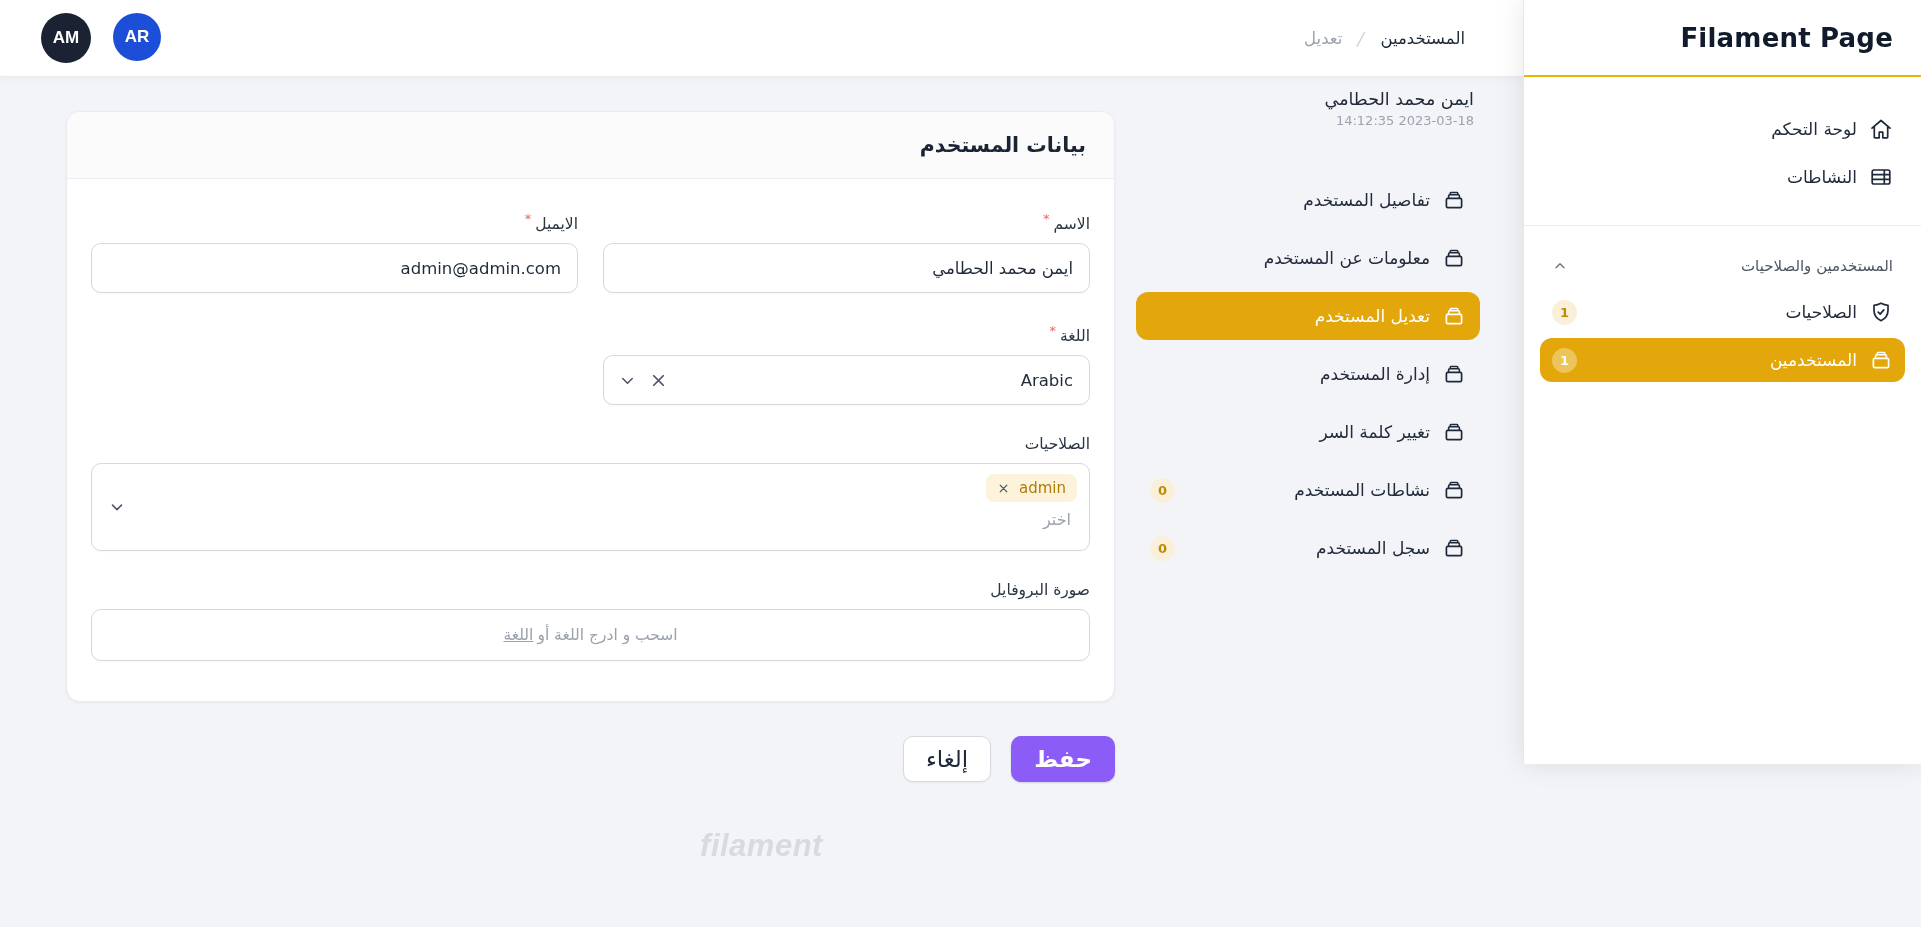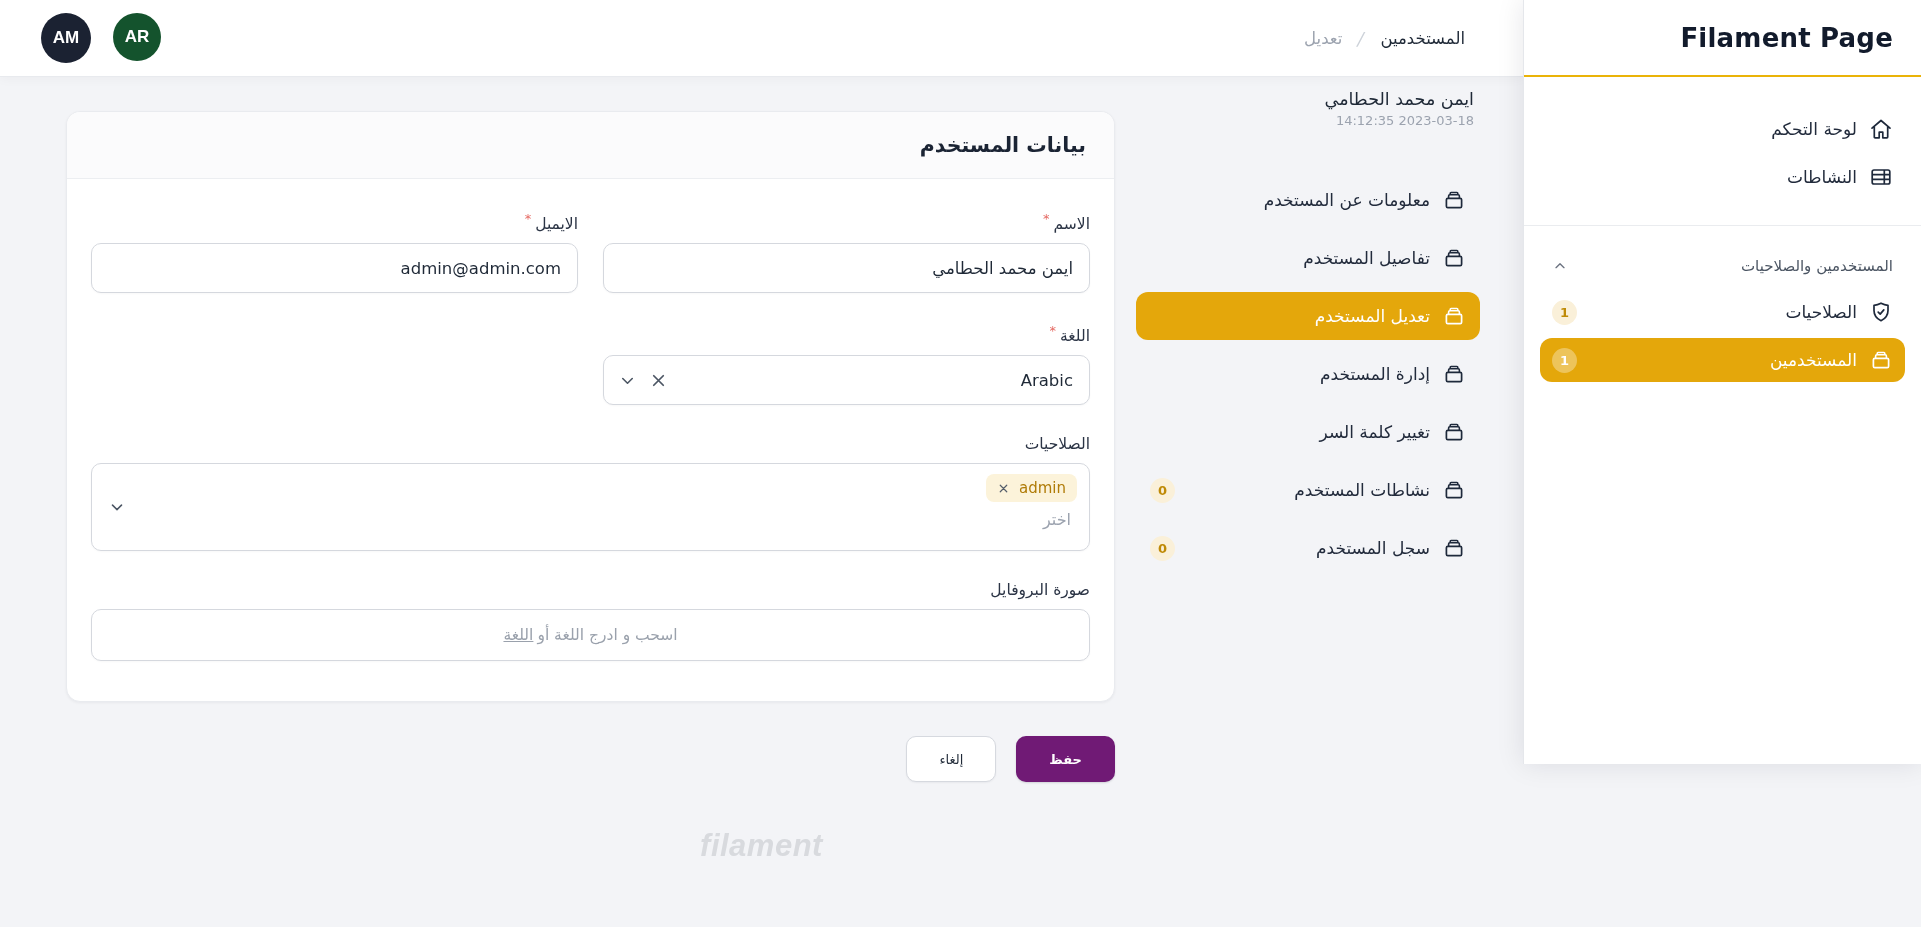--- a/index.html
+++ b/index.html
@@ -56,21 +56,21 @@
   .crumb-current { color:#1f2937; font-weight:500; cursor:pointer; }
   .crumb-sep { color:#cdd2d9; font-size:18px; transform:skewX(-12deg); }
   .crumb-page { color:#9ca3af; }
   .avatars { display:flex; gap:22px; direction:ltr; }
   .avatar {
     width:50px; height:50px; border-radius:50%; color:#fff; font-weight:bold;
     font-size:17px; display:flex; align-items:center; justify-content:center; cursor:pointer;
     font-family:"Liberation Sans","DejaVu Sans",sans-serif;
   }
   .avatar.dark { background:#1b2232; }
-  .avatar.gold { background:#14532d; width:48px; height:48px; }
+  .avatar.gold { background:#1d4ed8; width:48px; height:48px; }
 
   .content { display:flex; gap:21px; padding:12px 43px 0 42px; align-items:flex-start;margin-left:24px; }
 
   
   .aside { width:344px; flex:0 0 344px; }
   .aside-user { padding:0 6px; text-align:right; }
   .aside-user-name { font-size:17.5px; color:#1f2937; }
   .aside-user-ts { font-size:13px; color:#9ca3af; margin-top:4px; direction:ltr; text-align:right; }
   .aside-items { margin-top:48px; }
   .aside-item {
@@ -125,25 +125,25 @@
   .ms-placeholder { margin-top:8px; padding:0 6px; font-size:16px; color:#9ca3af; text-align:right; }
   .ms-chev { position:absolute; left:16px; top:50%; transform:translateY(-50%); width:18px; height:18px; color:#4b5563; cursor:pointer; }
   .dropzone {
     width:100%; height:52px; border:1px solid #d5d8de; border-radius:10px; background:#fff;
     display:flex; align-items:center; justify-content:center; gap:4px;
     font-size:15.5px; color:#9aa1ac; cursor:pointer; box-shadow:0 1px 2px rgba(15,23,42,.03);
   }
   .dz-browse { text-decoration:underline; }
   .actions { display:flex; gap:20px; margin-top:34px; }
   .btn {
-    height:46px; border-radius:10px; font-size:13px; cursor:pointer;
-    padding:0 32px; border:1px solid transparent;
+    height:46px; border-radius:10px; font-size:23px; cursor:pointer;
+    padding:0 22px; border:1px solid transparent;
     font-family:"DejaVu Sans","Liberation Sans",sans-serif;
   }
-  .btn-primary { background:#701a75; color:#fff; font-weight:bold; box-shadow:0 1px 2px rgba(15,23,42,.15); }
+  .btn-primary { background:#8b5cf6; color:#fff; font-weight:bold; box-shadow:0 1px 2px rgba(15,23,42,.15); }
   .btn-secondary { background:#fff; color:#1f2937; border-color:#d6d9df; box-shadow:0 1px 2px rgba(15,23,42,.05); }
   .watermark {
     text-align:center; margin-top:46px; font-size:31px; font-weight:800; font-style:italic;
     color:#d8dade; letter-spacing:.5px; font-family:"Liberation Sans","DejaVu Sans",sans-serif;
     user-select:none;
   }
 </style>
 </head>
 <body>
 
@@ -244,28 +244,28 @@
       <div class="aside-user">
         <div class="aside-user-name">ايمن محمد الحطامي</div>
         <div class="aside-user-ts">14:12:35 2023-03-18</div>
       </div>
       <div class="aside-items">
 
         <div class="aside-item">
           <svg class="icn">
               <use href="#i-archive"></use>
             </svg>
+          <span>تفاصيل المستخدم</span>
+        </div>
+
+        <div class="aside-item">
+          <svg class="icn">
+              <use href="#i-archive"></use>
+            </svg>
           <span>معلومات عن المستخدم</span>
-        </div>
-
-        <div class="aside-item">
-          <svg class="icn">
-              <use href="#i-archive"></use>
-            </svg>
-          <span>تفاصيل المستخدم</span>
         </div>
 
         <div class="aside-item active">
           <svg class="icn">
               <use href="#i-archive"></use>
             </svg>
           <span>تعديل المستخدم</span>
         </div>
 
         <div class="aside-item">

